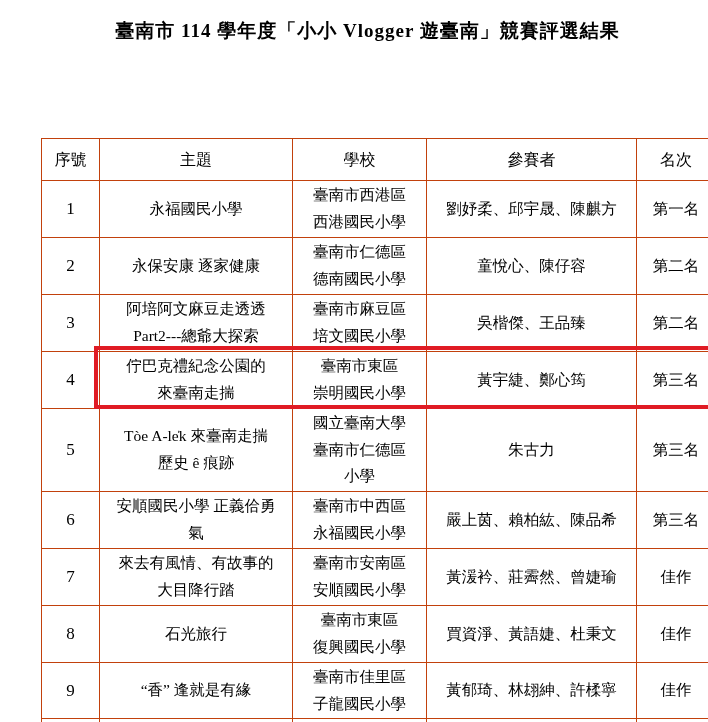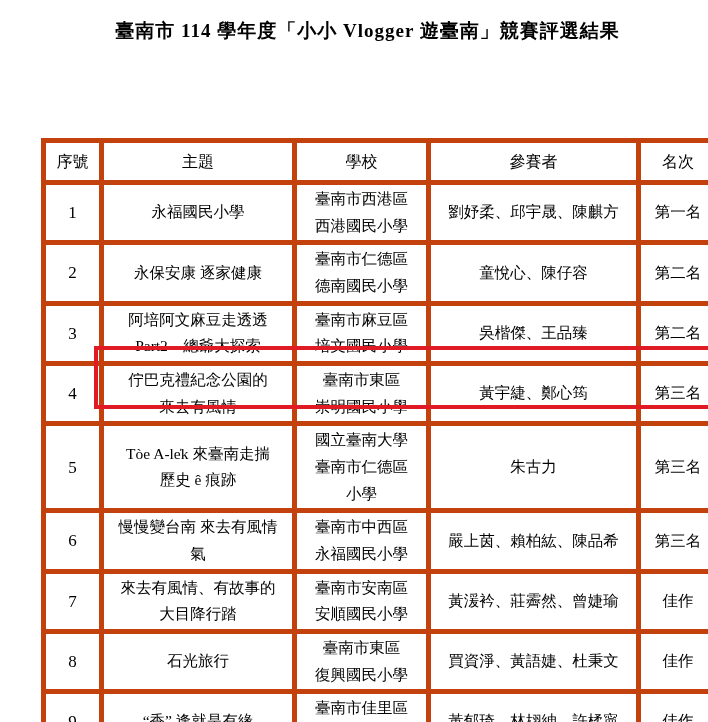--- a/index.html
+++ b/index.html
@@ -27,21 +27,21 @@
     letter-spacing:2px;
   }
   table.results{
     position:absolute;
     left:17px;top:138px;
     width:674px;
     border-collapse:collapse;
     table-layout:fixed;
   }
   .results th,.results td{
-    border:5px solid #c2410c;
+    border:1px solid #c2410c;
     text-align:center;
     vertical-align:middle;
     font-weight:normal;
     font-size:15.5px;
     line-height:1.72;
     padding:1px 3px;
     white-space:pre-line;
     overflow:hidden;
   }
   .results th{font-size:16px;}
@@ -101,39 +101,39 @@
         <td>阿培阿文麻豆走透透
 Part2---總爺大探索</td>
         <td>臺南市麻豆區
 培文國民小學</td>
         <td>吳楷傑、王品臻</td>
         <td>第二名</td>
       </tr>
       <tr style="height:57px">
         <td class="num">4</td>
         <td>佇巴克禮紀念公園的
-來去有風情</td>
+來臺南走揣</td>
         <td>臺南市東區
 崇明國民小學</td>
         <td>黃宇緁、鄭心筠</td>
         <td>第三名</td>
       </tr>
       <tr style="height:79px">
         <td class="num">5</td>
         <td>Tòe A-le̍k 來臺南走揣
 歷史 ê 痕跡</td>
         <td>國立臺南大學
 臺南市仁德區
 小學</td>
         <td>朱古力</td>
         <td>第三名</td>
       </tr>
       <tr style="height:57px">
         <td class="num">6</td>
-        <td>慢慢變台南 來去有風情
+        <td>安順國民小學 正義佮勇
 氣</td>
         <td>臺南市中西區
 永福國民小學</td>
         <td>嚴上茵、賴柏紘、陳品希</td>
         <td>第三名</td>
       </tr>
       <tr style="height:57px">
         <td class="num">7</td>
         <td>來去有風情、有故事的
 大目降行踏</td>

